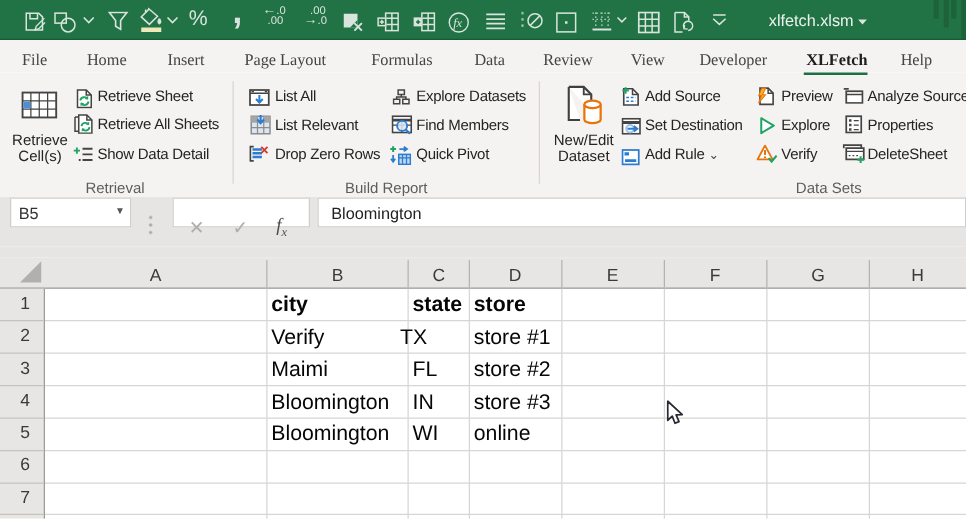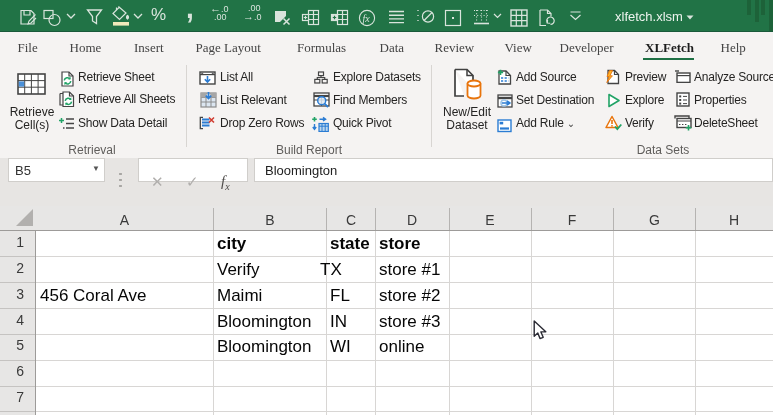--- a/index.html
+++ b/index.html
@@ -432,21 +432,20 @@
  <div class="ghl" style="top:163px"></div>
  <div class="ghl" style="top:189px"></div>
  <div class="ghl" style="top:214px"></div>
 
  <div class="cell b" style="left:217px;top:37px">city</div>
  <div class="cell b" style="left:330px;top:37px">state</div>
  <div class="cell b" style="left:379px;top:37px">store</div>
  <div class="cell" style="left:217px;top:63px">Verify</div>
  <div class="cell" style="left:320px;top:63px">TX</div>
  <div class="cell" style="left:379px;top:63px">store #1</div>
- <div class="cell" style="left:40px;top:89px">456 Coral Ave</div>
  <div class="cell" style="left:217px;top:89px">Maimi</div>
  <div class="cell" style="left:330px;top:89px">FL</div>
  <div class="cell" style="left:379px;top:89px">store #2</div>
  <div class="cell" style="left:217px;top:115px">Bloomington</div>
  <div class="cell" style="left:330px;top:115px">IN</div>
  <div class="cell" style="left:379px;top:115px">store #3</div>
  <div class="cell" style="left:217px;top:140px">Bloomington</div>
  <div class="cell" style="left:330px;top:140px">WI</div>
  <div class="cell" style="left:379px;top:140px">online</div>
 </div>

